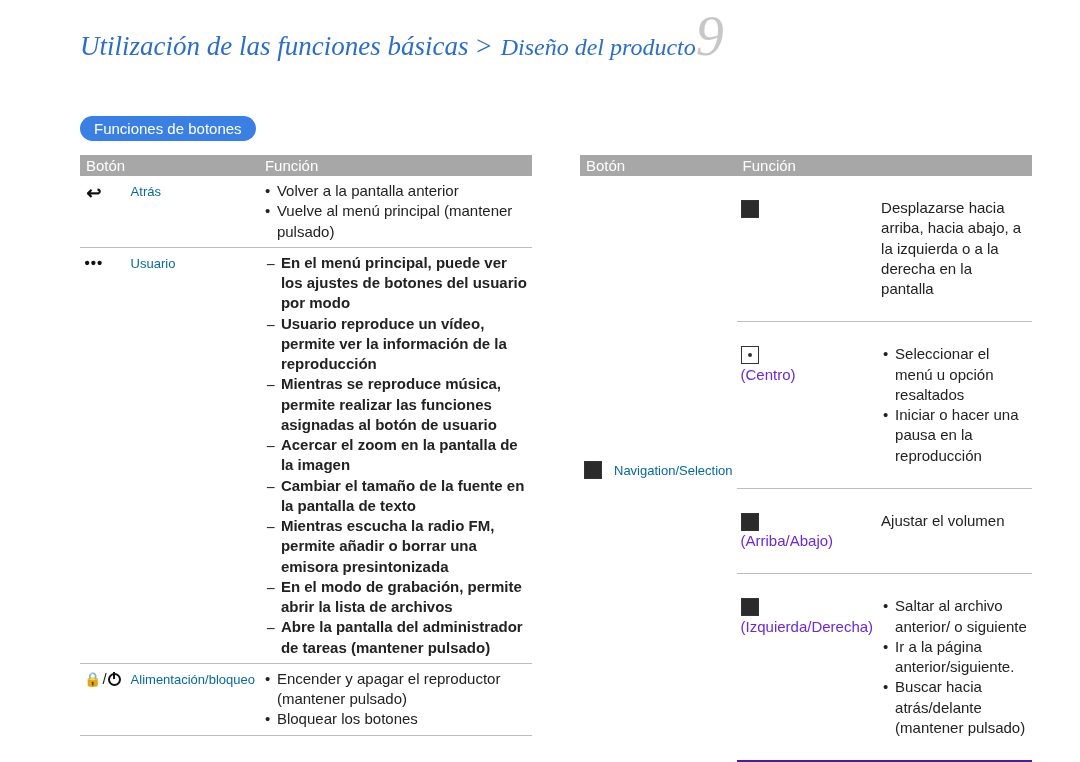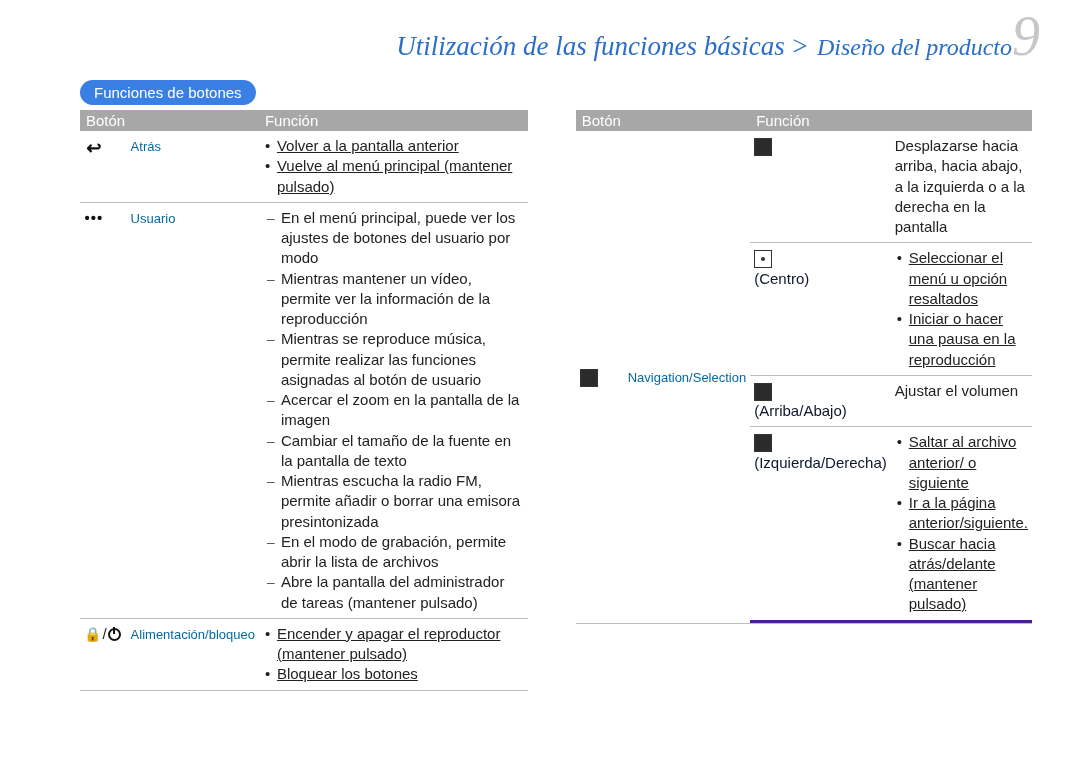--- a/index.html
+++ b/index.html
@@ -12,22 +12,22 @@
     position: relative;
     background: #fff;
   }
   .page {
     width: 1080px; height: 762px;
     padding: 18px 48px 18px 80px;
   }
   .header {
     display: flex;
     align-items: baseline;
-    justify-content: flex-end;
-    margin-bottom: 16px;
+    justify-content: flex-start;
+    margin-bottom: 52px;
   }
   .title-block { display: flex; align-items: baseline; gap: 6px; }
   .title {
     font-family: Georgia, 'Times New Roman', serif;
     font-style: italic;
     font-size: 27px;
     color: #2a6ec7;
     font-weight: 400;
   }
   .title .sep { margin: 0 2px 0 6px; }
@@ -46,21 +46,21 @@
     margin-top: -10px;
     margin-right: -8px;
   }
   .pill {
     display: inline-block;
     background: #3a7fe3;
     color: #fff;
     font-size: 15px;
     padding: 4px 14px;
     border-radius: 13px;
-    margin-bottom: 5px;
+    margin-bottom: 14px;
   }
   .columns {
     display: flex;
     gap: 48px;
     align-items: flex-start;
   }
   .col { flex: 1; }
   table { width: 100%; border-collapse: collapse; }
   th {
     background: #a7a7a7;
@@ -74,27 +74,27 @@
   td {
     vertical-align: top;
     padding: 5px 4px;
     font-size: 15px;
     line-height: 1.35;
     border-bottom: 1px solid #bdbdbd;
   }
   td.btncell { border-bottom: 1px solid #bdbdbd; white-space: nowrap; }
   .btn-icon { display: inline-block; width: 20px; text-align: center; font-weight: bold; color: #111; }
   .btn-label { color: #0369a1; font-size: 13px; margin-left: 2px; display:inline-block; vertical-align: middle; }
-  ul.bullets { list-style: none; padding: 0; margin: 0; text-decoration: underline; }
+  ul.bullets { list-style: none; padding: 0; margin: 0; }
   ul.bullets > li { position: relative; padding-left: 14px; }
   ul.bullets > li::before { content: "•"; position: absolute; left: 2px; top: 0; }
-  ul.dashes { list-style: none; padding: 0; margin: 0; }
+  ul.dashes { list-style: none; padding: 0; margin: 0; font-weight: bold; }
   ul.dashes > li { position: relative; padding-left: 18px; }
   ul.dashes > li::before { content: "–"; position: absolute; left: 4px; top: 0; font-family: Georgia, serif; }
-  .subkey { font-size: 15px; color: #0f172a; }
+  .subkey { font-size: 15px; color: #6d28d9; }
   .navglyph {
     display: inline-block; width: 18px; height: 18px;
     border: 1px solid #333; vertical-align: middle;
     position: relative;
     margin-right: 2px;
   }
   .navglyph.filled { background: #2b2b2b; }
   .navglyph .dot { position:absolute; width:4px; height:4px; background:#333; border-radius:50%; left:50%; top:50%; transform:translate(-50%,-50%); }
   .menu-lines { display:inline-block; vertical-align:middle; }
   .menu-lines span { display:block; width:14px; height:2px; background:#111; margin:2px 0; }
@@ -103,21 +103,21 @@
   .lock { font-size:14px; }
   .slash { margin:0 1px; }
   .power {
     display:inline-block; width:13px; height:13px; border:2px solid #111; border-radius:50%;
     position:relative; vertical-align:middle;
   }
   .power::after { content:""; position:absolute; width:2px; height:7px; background:#111; left:50%; top:-3px; transform:translateX(-50%); }
   .backarrow { font-size:18px; display:inline-block; transform:scaleX(-1); }
   .navcell { vertical-align: middle; }
   table.inner { width:100%; border-collapse: collapse; }
-  table.inner td { border-bottom: 1px solid #bdbdbd; padding:5px 4px; }
+  table.inner td { border-bottom: 1px solid #bdbdbd; padding:22px 4px; }
   table.inner tr:last-child td { border-bottom: 3px solid #4c1d95; }
 </style>
 </head>
 <body>
 
 <div class="page">
 
   <div class="header">
     <div class="title-block">
       <span class="title"><span>Utilización de las funciones básicas</span><span class="sep">&gt;</span></span>
@@ -159,21 +159,21 @@
           <tr>
             <td class="btncell">
               <span class="btn-icon dots3">•••</span>
             </td>
             <td class="btncell">
               <span class="btn-label">Usuario</span>
             </td>
             <td>
               <ul class="dashes">
                 <li>En el menú principal, puede ver los ajustes de botones del usuario por modo</li>
-                <li>Mientras mantener un vídeo, permite ver la información de la reproducción</li>
+                <li>Usuario reproduce un vídeo, permite ver la información de la reproducción</li>
                 <li>Mientras se reproduce música, permite realizar las funciones asignadas al botón de usuario</li>
                 <li>Acercar el zoom en la pantalla de la imagen</li>
                 <li>Cambiar el tamaño de la fuente en la pantalla de texto</li>
                 <li>Mientras escucha la radio FM, permite añadir o borrar una emisora presintonizada</li>
                 <li>En el modo de grabación, permite abrir la lista de archivos</li>
                 <li>Abre la pantalla del administrador de tareas (mantener pulsado)</li>
               </ul>
             </td>
           </tr>
 
@@ -206,21 +206,21 @@
             <th class="c1" colspan="2">Botón</th>
             <th colspan="2">Función</th>
           </tr>
         </thead>
         <tbody>
           <tr>
             <td class="btncell navcell" style="width:24px;">
               <span class="navglyph filled"></span>
             </td>
             <td class="btncell navcell" style="width:84px;">
-              <span class="btn-label" style="line-height:1.2;margin-left:20px;">Navigation/Selection</span>
+              <span class="btn-label" style="line-height:1.2;">Navigation/Selection</span>
             </td>
             <td colspan="2" style="padding:0;">
               <table class="inner">
 
                 <tbody>
                     <tr>
                   <td style="width:80px;">
                     <span class="navglyph filled"></span>
                     <div class="subkey"></div>
                   </td>

